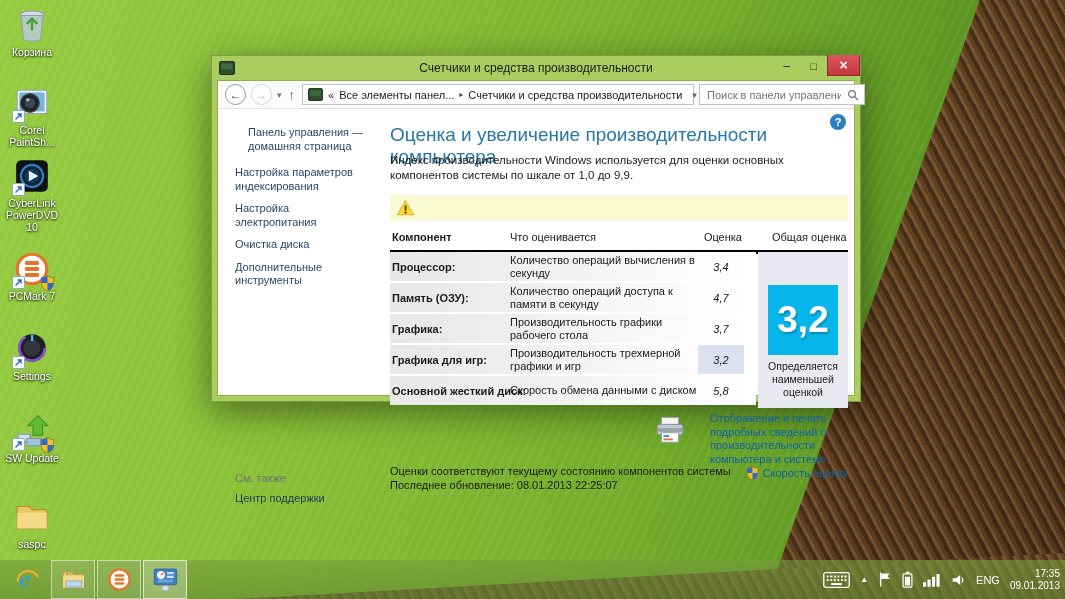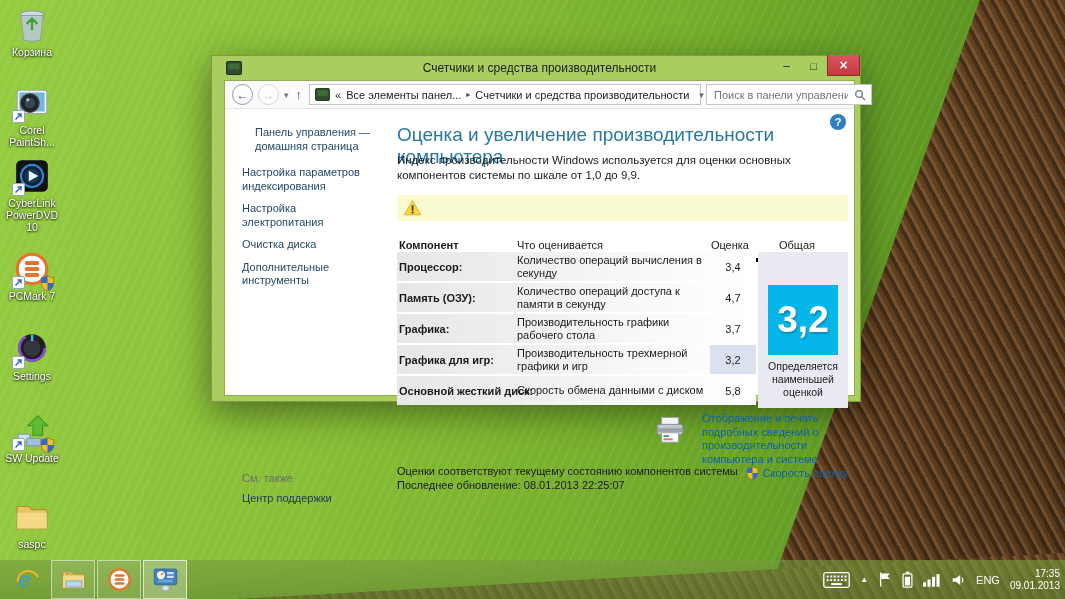--- a/index.html
+++ b/index.html
@@ -26,21 +26,21 @@
   .dicon .ic{width:38px;height:38px;margin:0 auto 2px;position:relative;}
   .dicon .ic svg{width:100%;height:100%;}
   .sc-arrow{position:absolute;left:-1px;bottom:-1px;width:11px;height:11px;background:#fff;
             border:1px solid #93a7bd;border-radius:2px;}
   .sc-arrow svg{width:100%;height:100%;display:block;}
   .shield-ov{position:absolute;right:-4px;bottom:-3px;width:15px;height:16px;}
 
   
   .window{position:absolute;left:211px;top:55px;width:650px;height:347px;
           background:#a9cd5f;border:1px solid #7e9c42;box-sizing:border-box;
-          padding:0 5px 5px 12px;box-shadow:0 10px 34px rgba(0,0,0,.45);}
+          padding:0 5px 5px 5px;box-shadow:0 10px 34px rgba(0,0,0,.45);}
   .titlebar{height:24px;position:relative;display:flex;align-items:center;}
   .titlebar .app-ic{margin-left:2px;width:16px;height:14px;}
   .titlebar .title{position:absolute;left:0;right:0;text-align:center;font-size:12px;color:#1c1c1c;}
   .capbtns{position:absolute;right:-5px;top:-1px;display:flex;height:21px;z-index:5;}
   .cap{width:27px;display:flex;align-items:center;justify-content:center;font-size:12px;color:#2a2a2a;cursor:pointer;}
   .cap.max{font-size:11px;}
   .cap.close{width:31px;background:linear-gradient(#d9565c,#c23a40);border:1px solid #99262b;border-top:none;
              color:#fff;font-size:14px;font-weight:bold;}
   .winbody{background:#fff;height:calc(100% - 24px);box-sizing:border-box;display:flex;flex-direction:column;
            border:1px solid #8fae4e;}
@@ -78,41 +78,41 @@
   .mainpane{position:absolute;left:172px;right:6px;top:0;bottom:0;font-size:11px;color:#1a1a1a;}
   .help{position:absolute;top:5px;right:2px;width:16px;height:16px;border-radius:50%;background:#2e7fc1;
         color:#fff;font-size:11px;font-weight:bold;display:flex;align-items:center;justify-content:center;cursor:pointer;}
   .page-title{position:absolute;top:15px;left:0;font-size:19px;color:#2778a8;}
   .page-desc{position:absolute;top:44px;left:0;width:98%;line-height:14.5px;font-size:11.5px;}
   .warnbar{position:absolute;top:86px;left:0;right:0;height:26px;background:#f9f9d2;display:flex;
            align-items:center;gap:9px;padding-left:6px;box-sizing:border-box;}
   .warnbar svg{flex:none;}
   .warnbar span{font-size:11.5px;}
 
-  .thead{position:absolute;top:120px;left:0;right:0;height:21px;border-bottom:4px solid #000000;margin-top:8px;}
+  .thead{position:absolute;top:120px;left:0;right:0;height:21px;border-bottom:4px solid #000000;}
   .thead span{position:absolute;top:2px;font-size:11px;}
   .h-comp{left:2px;font-weight:bold;}
   .h-what{left:120px;}
   .h-score{left:300px;width:52px;text-align:right;}
   .h-total{left:382px;}
 
   .rows{position:absolute;top:143px;left:0;right:0;height:156px;}
   .trow{position:relative;height:29px;margin-bottom:2px;margin-right:92px;
         background:linear-gradient(to right,#e7e7e7 0%,#efefef 35%,#f9f9f9 70%,#ffffff 100%);}
   .comp{position:absolute;left:2px;top:0;bottom:0;display:flex;align-items:center;font-weight:bold;white-space:nowrap;}
   .what{position:absolute;left:120px;top:0;bottom:0;width:196px;display:flex;align-items:center;line-height:12.5px;}
-  .scorebox{position:absolute;right:0;top:0;bottom:0;width:46px;display:flex;align-items:center;justify-content:center;}
+  .scorebox{position:absolute;right:12px;top:0;bottom:0;width:46px;display:flex;align-items:center;justify-content:center;font-style:italic;}
   .scorebox.hl{background:#dbe1f0;}
   .totalcol{position:absolute;right:0;top:0;bottom:0;width:90px;background:#e9e9f1;display:flex;
             flex-direction:column;align-items:center;}
   .scorebig{margin-top:33px;width:70px;height:70px;background:#06b6ea;color:#fff;font-size:37px;font-weight:bold;
             display:flex;align-items:center;justify-content:center;text-shadow:1px 2px 2px rgba(0,60,90,.35);}
   .scorecap{margin-top:5px;width:86px;text-align:center;font-size:10.5px;line-height:13px;color:#1a1a1a;}
 
-  .printrow{position:absolute;top:303px;right:0;width:194px;display:flex;gap:16px;align-items:flex-start;}
+  .printrow{position:absolute;top:303px;right:0;width:194px;display:flex;gap:24px;align-items:flex-start;}
   .printrow svg{flex:none;margin-top:4px;}
   .link{color:#0d62ab;cursor:pointer;}
   .printrow .link{line-height:13.5px;}
   .status{position:absolute;left:0;top:356px;line-height:13.5px;}
   .rerun{position:absolute;right:0;top:357px;display:flex;align-items:center;gap:4px;}
   .rerun svg{width:13px;height:14px;}
 
   
   .taskbar{position:absolute;left:0;right:0;bottom:0;height:39px;
            background:linear-gradient(rgba(118,156,62,.62),rgba(100,136,50,.66));}

